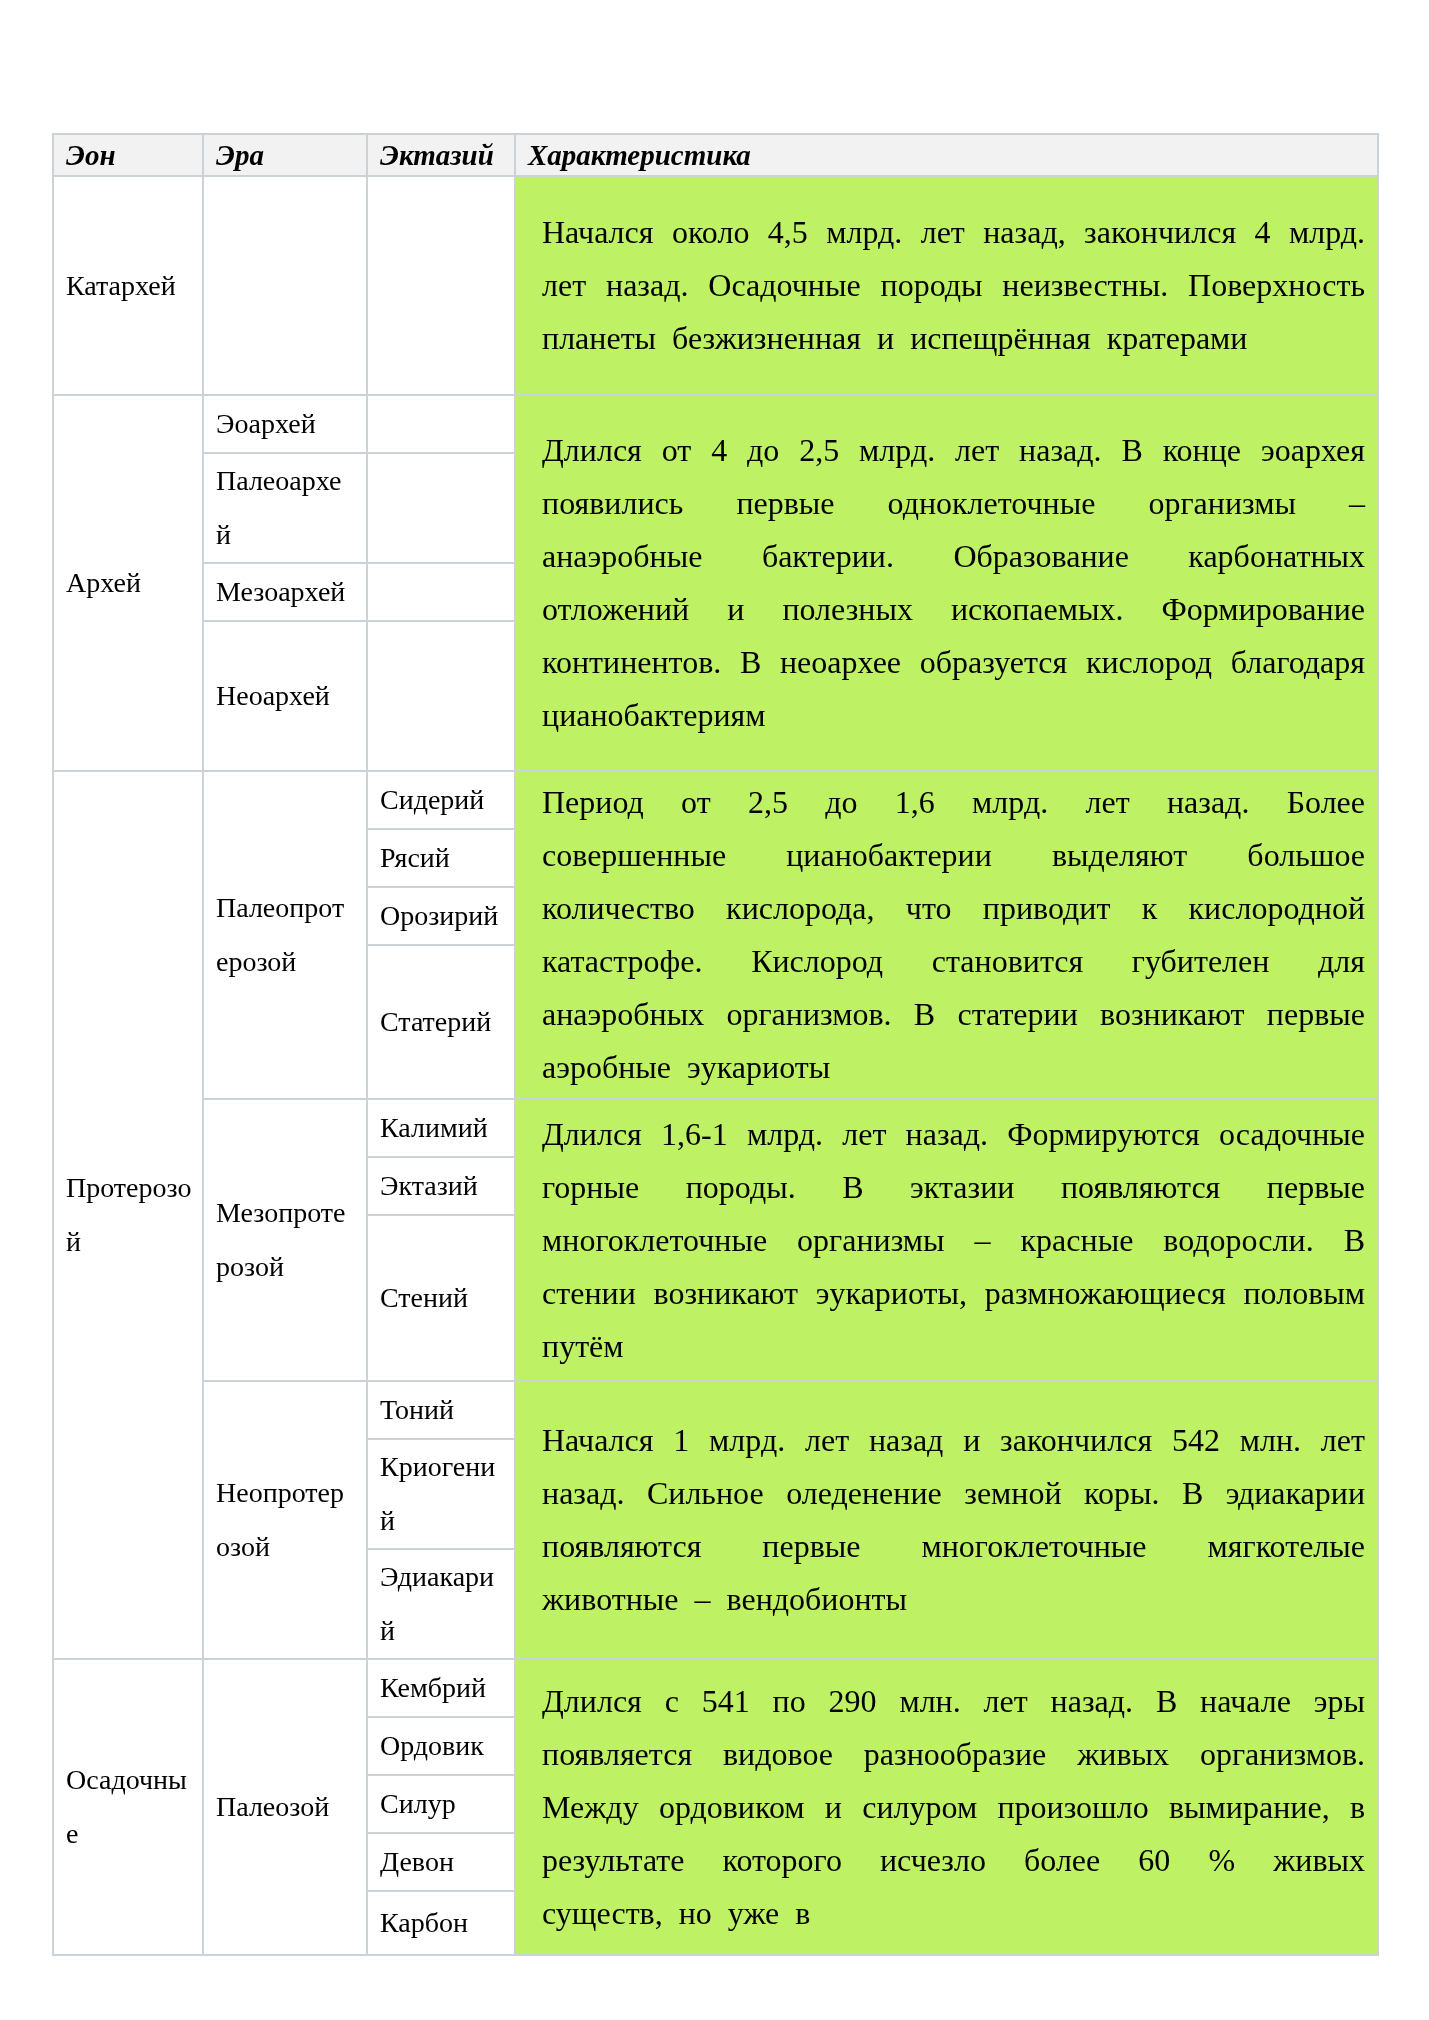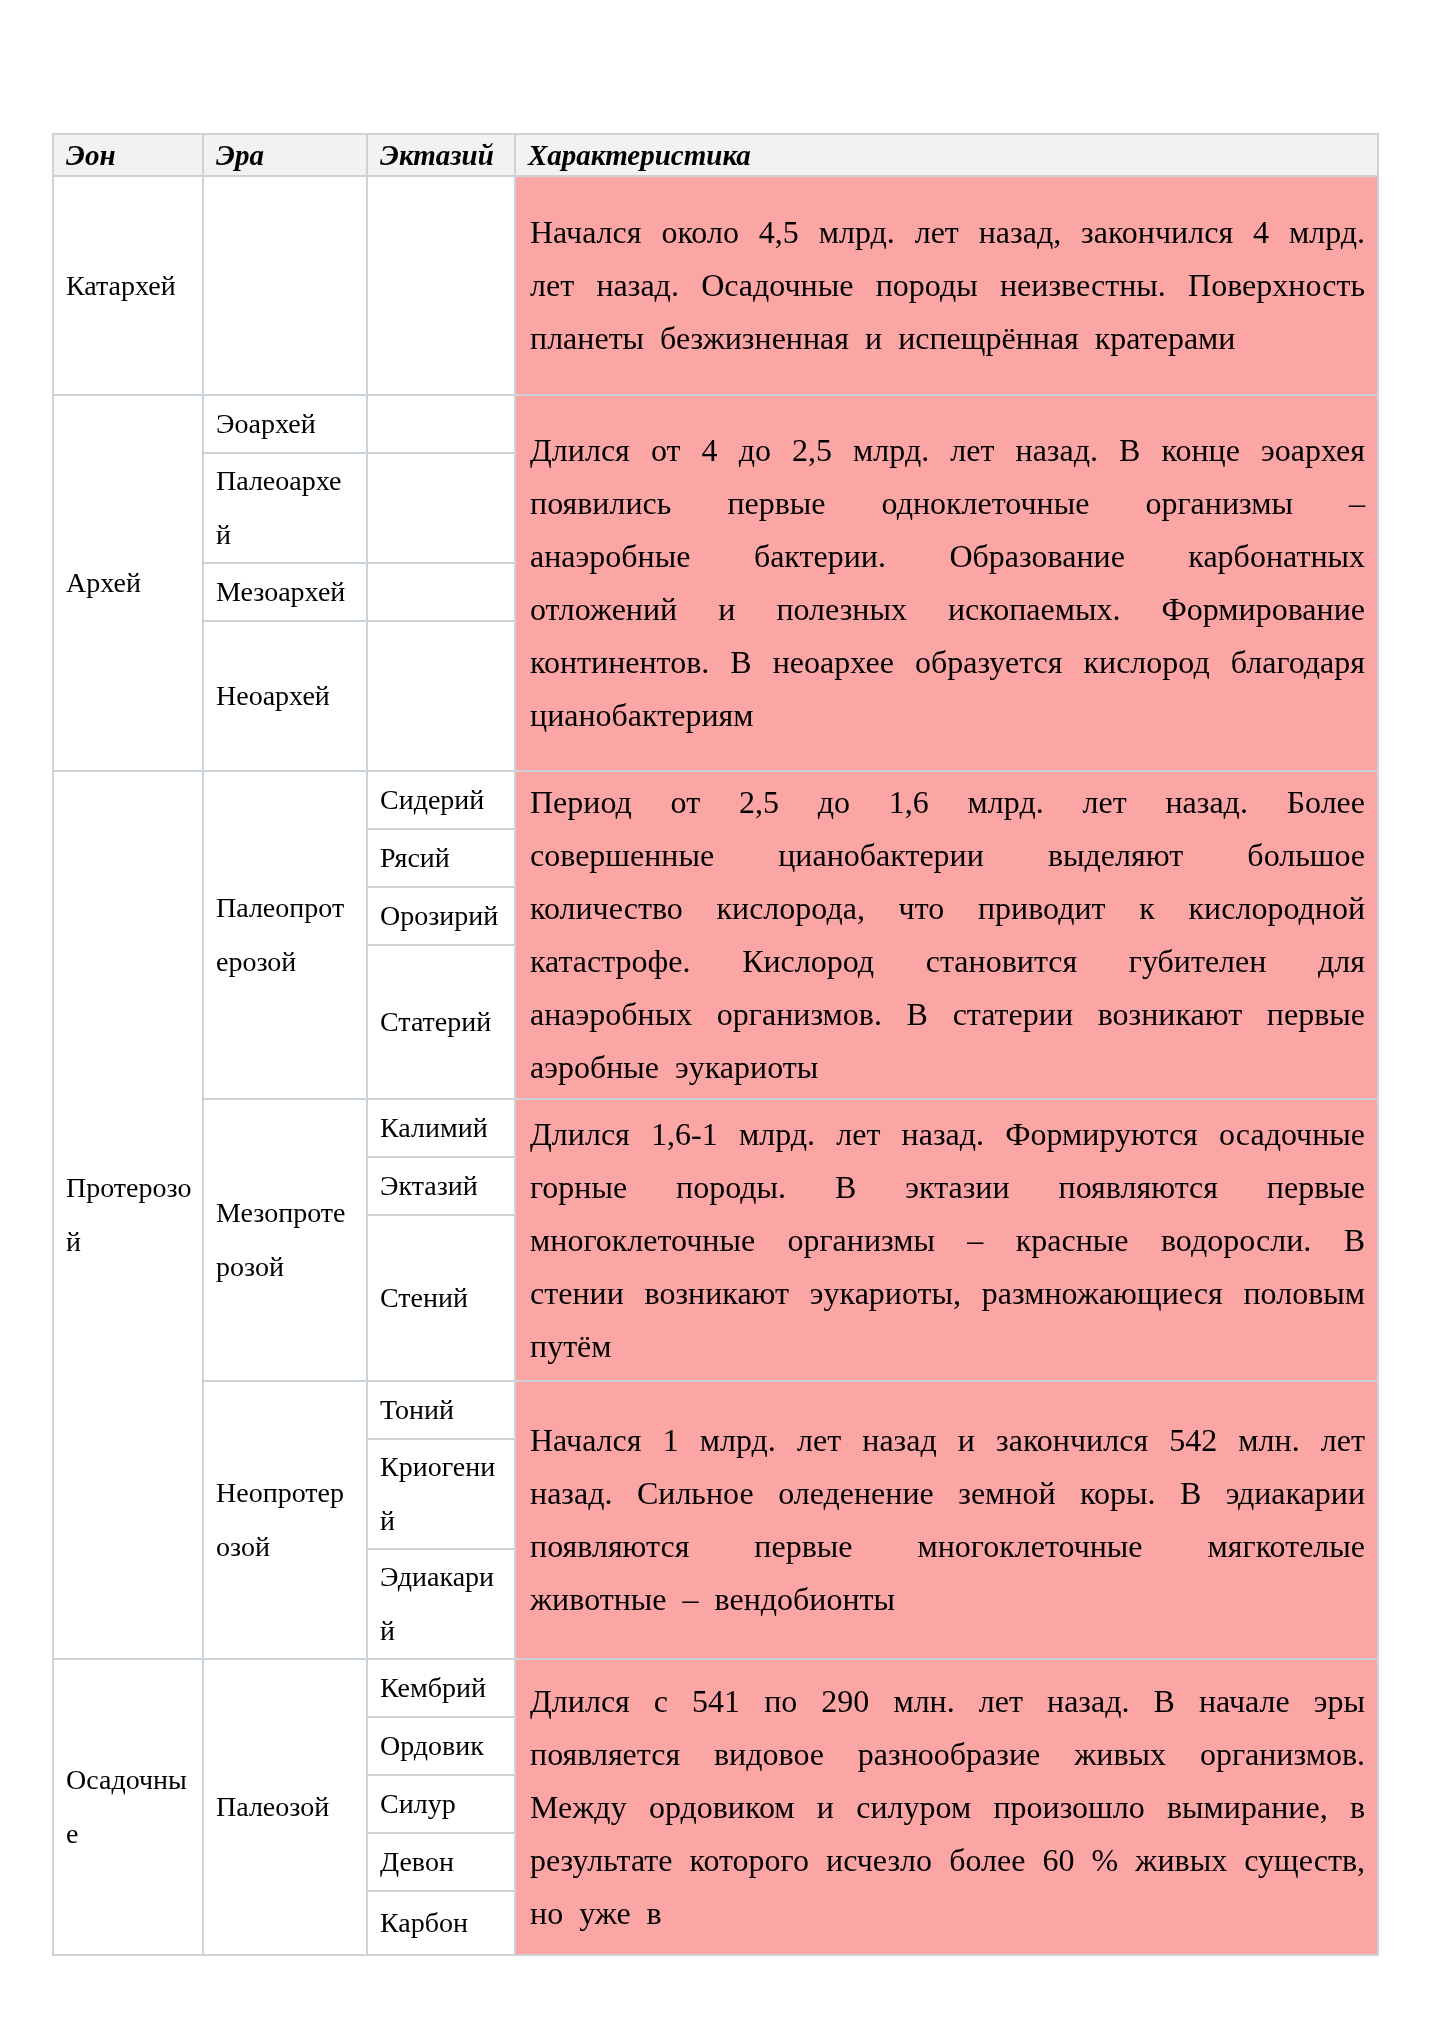--- a/index.html
+++ b/index.html
@@ -29,22 +29,22 @@
     padding:0 10px 0 12px;
     vertical-align:middle;text-align:left;
     overflow-wrap:anywhere;
     background:#ffffff;
   }
   td.chr{
     font-size:32px;line-height:53px;
     word-spacing:8px;
     text-align:justify;
     vertical-align:middle;
-    padding:4px 12px 4px 14px;
-    background:#fca5a5;
+    padding:4px 12px 4px 26px;
+    background:#bef264;
   }
 </style>
 </head>
 <body>
 
 <div class="sheet">
   <table class="tbl">
     <colgroup>
       <col style="width:150px">
       <col style="width:164px">

